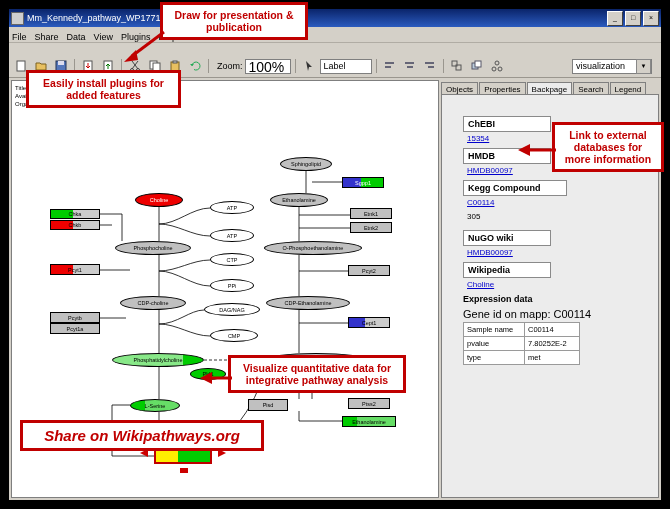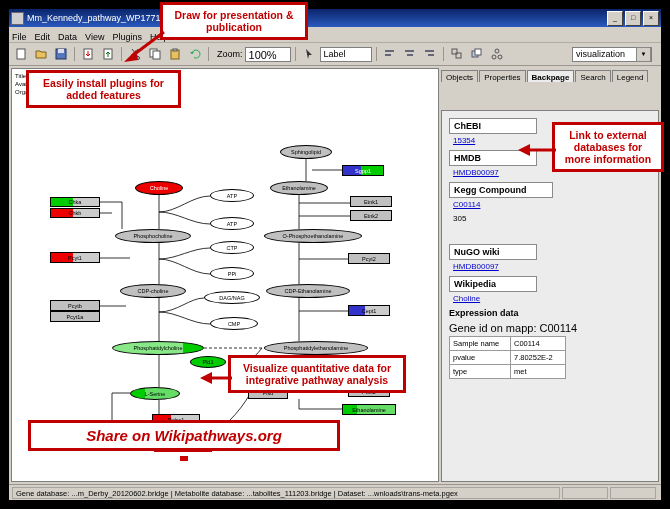--- a/index.html
+++ b/index.html
@@ -72,34 +72,35 @@
   
   .toolbar {
     height: 22px;
     background: #d4d0c8;
     display: flex;
     align-items: center;
     padding: 0 3px;
     gap: 2px;
     border-bottom: 1px solid #9a968e;
     flex: none;
+    margin-top: 12px;
   }
   .tool {
     width: 16px; height: 16px;
     border: 1px solid transparent;
     background: #d4d0c8;
     display: flex; align-items: center; justify-content: center;
     font-size: 8px;
   }
   .tool-sep { width: 1px; height: 14px; background: #9a968e; margin: 0 2px; }
   .zoom-label { font-size: 9px; margin-left: 4px; }
   .zoom-box {
     width: 46px; height: 15px;
     background: #fff; border: 1px solid #7f7f7f;
-    font-size: 11px; line-height: 14px; padding-left: 3px;
+    font-size: 14px; line-height: 14px; padding-left: 3px;
     box-sizing: border-box;
   }
   .combo {
     height: 15px;
     background: #fff; border: 1px solid #7f7f7f;
     font-size: 9px; line-height: 14px; padding-left: 3px;
     box-sizing: border-box;
     display: flex; align-items: center; justify-content: space-between;
   }
   .combo .arrow { width: 13px; height: 13px; background: #d4d0c8; border: 1px solid #888; font-size: 6px; text-align: center; line-height: 12px; }
@@ -119,21 +120,20 @@
     margin: 2px 1px 2px 2px;
     position: relative;
     overflow: hidden;
   }
   .side-pane {
     flex: 1;
     margin: 2px 2px 2px 1px;
     display: flex;
     flex-direction: column;
     min-width: 0;
-    gap: 28px;
   }
   
   .meta {
     position: absolute;
     left: 3px; top: 3px;
     font-size: 6px;
     color: #000;
     line-height: 8px;
   }
   .node {
@@ -167,27 +167,27 @@
   }
   .tab {
     background: #d4d0c8;
     border: 1px solid #7f7f7f;
     border-bottom: none;
     padding: 1px 4px 0 4px;
     height: 12px;
     box-sizing: border-box;
     line-height: 11px;
   }
-  .tab.active { background: #ececec; font-weight: bold; }
+  .tab.active { background: #ececec; font-weight: normal; }
   .panel {
     flex: 1;
     background: #ececec;
     border: 1px solid #7f7f7f;
     overflow: hidden;
-    padding: 7px;
+    padding: 21px;
     box-sizing: border-box;
     font-size: 8px;
   }
   .db-box {
     background: #fff;
     border: 1px solid #8a8a8a;
     font-weight: bold;
     font-size: 9px;
     padding: 2px 4px;
     margin-bottom: 2px;
@@ -196,21 +196,21 @@
   }
   .db-link {
     color: #0000cc;
     text-decoration: underline;
     font-size: 8px;
     margin: 0 0 5px 4px;
     display: block;
   }
   .db-plain {
     font-size: 8px;
-    margin: 0 0 21px 4px;
+    margin: 0 0 9px 4px;
     display: block;
     color: #000;
   }
   .expr-title {
     font-weight: bold;
     font-size: 9px;
     margin: 4px 0 4px 0;
   }
   .gene-id { font-size: 11px; margin-bottom: 2px; }
   table.expr {
@@ -279,21 +279,21 @@
     <div class="tb-title">Mm_Kennedy_pathway_WP1771_45176.gpml - PathVisio</div>
     <div class="tb-buttons">
       <div class="tb-btn">_</div>
       <div class="tb-btn">□</div>
       <div class="tb-btn">×</div>
     </div>
   </div>
 
   <div class="menubar">
     <span>File</span>
-    <span>Edit</span>
+    <span>Share</span>
     <span>Data</span>
     <span>View</span>
     <span>Plugins</span>
     <span>Help</span>
   </div>
 
   <div class="toolbar">
     <div class="tool">
       <svg width="12" height="12" viewBox="0 0 12 12">
           <rect x="2" y="1" width="8" height="10" fill="#fff" stroke="#555"></rect>
@@ -541,25 +541,20 @@
           <tr>
             <td>type</td>
             <td>met</td>
           </tr>
         </tbody>
           </table>
       </div>
     </div>
   </div>
 
-  <div class="statusbar">
-    <div class="sb-cell sb-main">Gene database: ...m_Derby_20120602.bridge | Metabolite database: ...tabolites_111203.bridge | Dataset: ...wnloads\trans-meta.pgex</div>
-    <div class="sb-cell sb-small"></div>
-    <div class="sb-cell sb-small"></div>
-  </div>
 </div>
 
 <div class="callout" style="left:160px;top:2px;width:148px;">Draw for presentation &amp; publication</div>
 <svg class="arrow-tip" style="left:118px;top:30px;" width="48" height="34">
   <path d="M46 2 L14 26" stroke="#c00000" stroke-width="3" fill="none"></path>
   <polygon points="6,32 18,20 20,30" fill="#c00000"></polygon>
 </svg>
 
 <div class="callout" style="left:26px;top:70px;width:155px;">Easily install plugins for added features</div>
 
@@ -568,13 +563,13 @@
   <path d="M44 10 L16 10" stroke="#c00000" stroke-width="3" fill="none"></path>
   <polygon points="6,10 18,4 18,16" fill="#c00000"></polygon>
 </svg>
 
 <div class="callout" style="left:228px;top:355px;width:178px;">Visualize quantitative data  for integrative pathway analysis</div>
 <svg class="arrow-tip" style="left:196px;top:366px;" width="38" height="24">
   <path d="M36 12 L14 12" stroke="#c00000" stroke-width="3" fill="none"></path>
   <polygon points="4,12 16,6 16,18" fill="#c00000"></polygon>
 </svg>
 
-<div class="callout big" style="left:28px;top:420px;width:312px;">Share on Wikipathways.org</div>
+<div class="callout big" style="left:20px;top:420px;width:244px;">Share on Wikipathways.org</div>
 
 </body></html>

